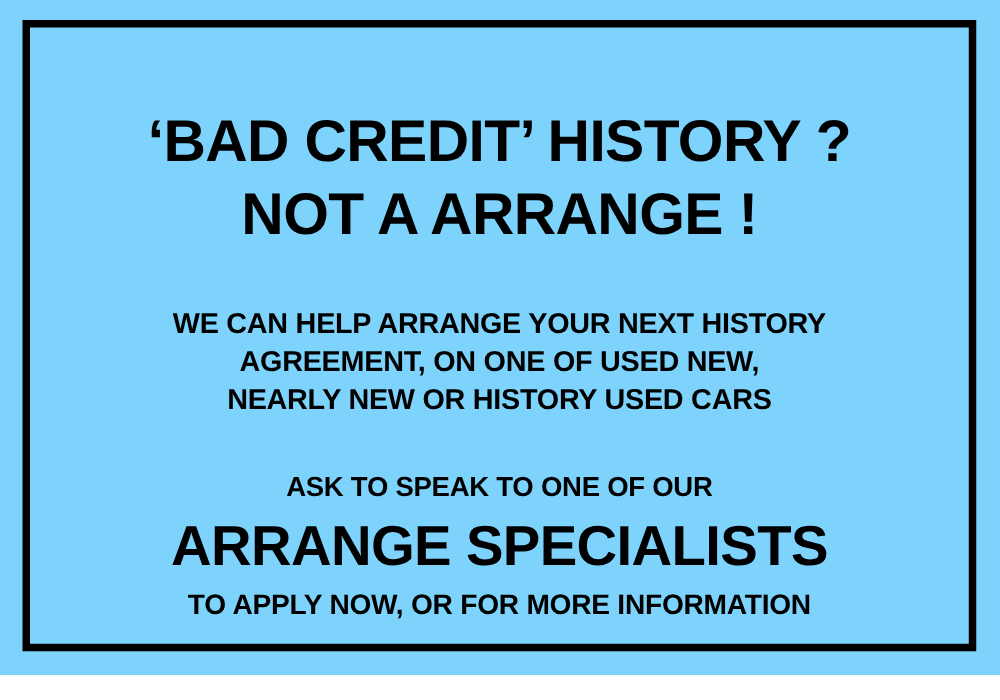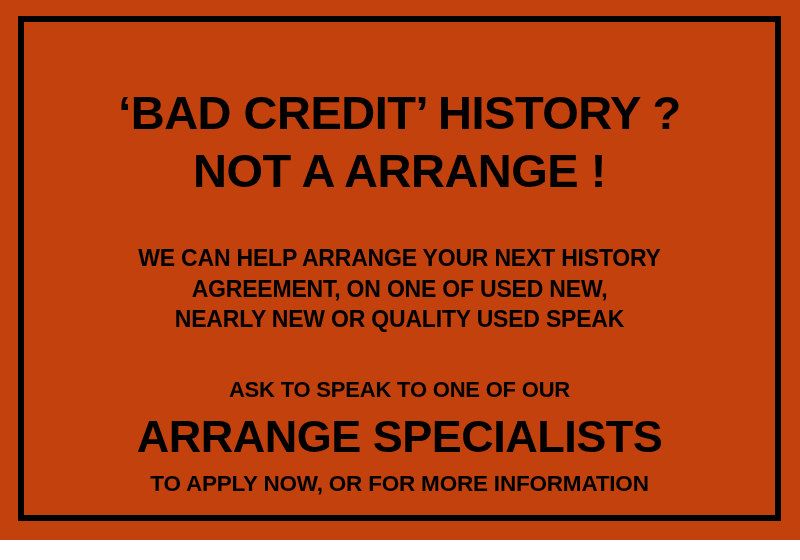--- a/index.html
+++ b/index.html
@@ -9,21 +9,21 @@
   body {
     width: 800px;
     height: 560px;
     overflow: hidden;
     font-family: "Liberation Sans", sans-serif;
   }
   .poster {
     position: relative;
     width: 800px;
     height: 540px;
-    background: #c2410c;
+    background: #7dd3fc;
     box-sizing: border-box;
   }
   .frame {
     position: absolute;
     left: 18px;
     top: 16px;
     right: 19px;
     bottom: 19px;
     border: 6px solid #000000;
     box-sizing: border-box;
@@ -101,21 +101,21 @@
 <div class="poster">
   <div class="frame">
     <div class="content">
 
       <div class="headline">‘BAD CREDIT’ HISTORY ?</div>
       <div class="headline headline-2">NOT A ARRANGE !</div>
 
       <div class="para">
         <div class="para-line">WE CAN HELP ARRANGE YOUR NEXT HISTORY</div>
         <div class="para-line">AGREEMENT, ON ONE OF USED NEW,</div>
-        <div class="para-line">NEARLY NEW OR QUALITY USED SPEAK</div>
+        <div class="para-line">NEARLY NEW OR HISTORY USED CARS</div>
       </div>
 
       <div class="cta">
         <div class="cta-lead">ASK TO SPEAK TO ONE OF OUR</div>
         <div class="cta-main">ARRANGE SPECIALISTS</div>
         <div class="cta-foot">TO APPLY NOW, OR FOR MORE INFORMATION</div>
       </div>
 
     </div>
   </div>

